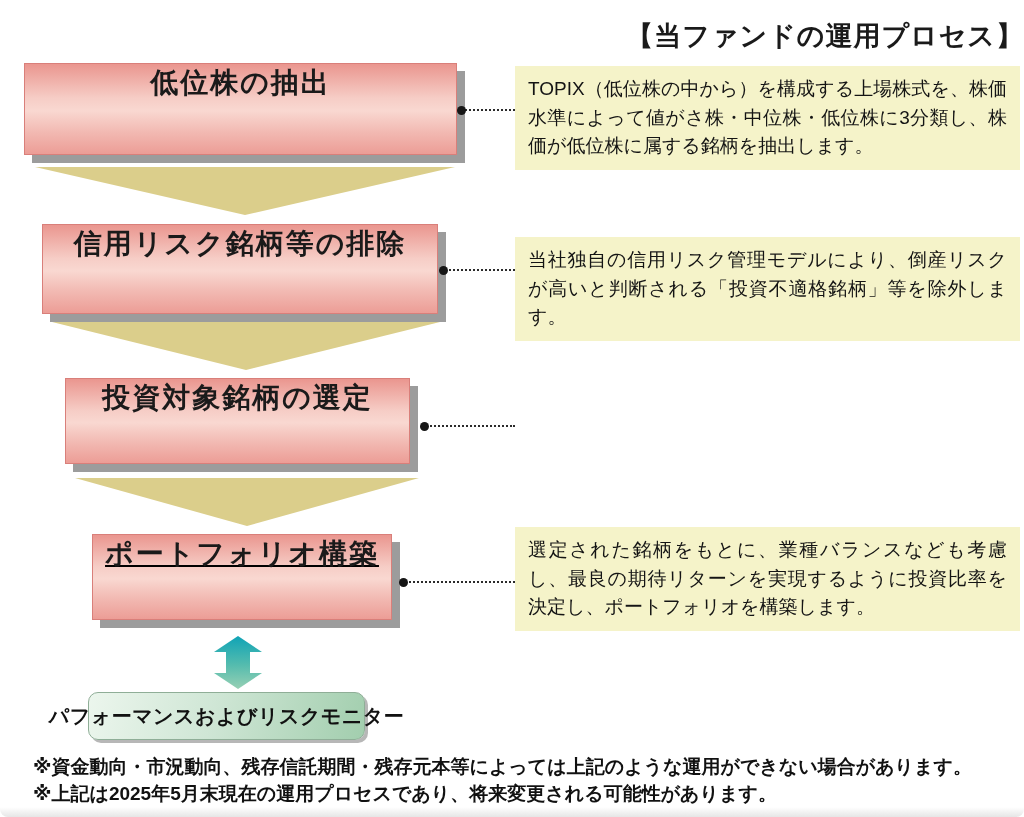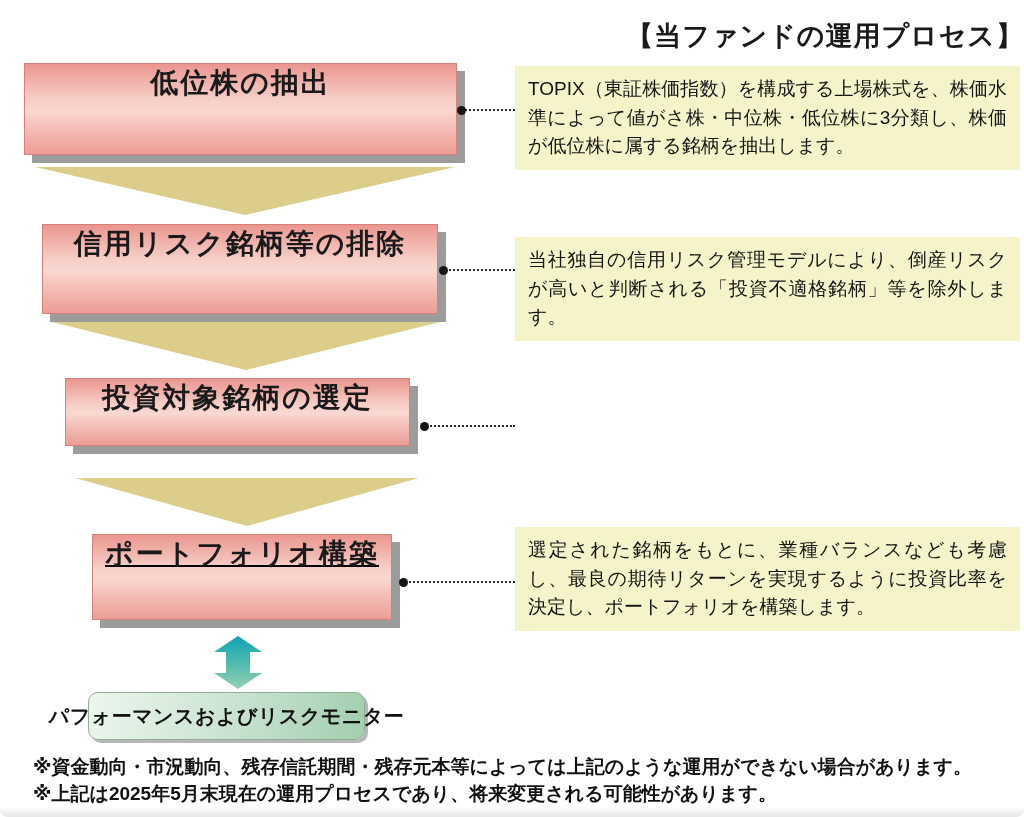--- a/index.html
+++ b/index.html
@@ -23,21 +23,21 @@
     background:linear-gradient(180deg,#ea968f 0%,#f6cdc6 38%,#f9d8d1 52%,#f2bab3 75%,#ec9d96 100%);
     border:1px solid #d97f7a;
     box-shadow:8px 8px 0 #9c9c9c;
     box-sizing:border-box;
   }
   .step-box .step-label{
     font-size:28px;font-weight:bold;color:#1a1a1a;letter-spacing:2px;white-space:nowrap;
   }
   .box1{left:24px; top:63px;  width:433px;height:92px;}
   .box2{left:42px; top:224px; width:396px;height:90px;}
-  .box3{left:65px; top:378px; width:345px;height:68px;}
+  .box3{left:65px; top:378px; width:345px;height:86px;}
   .box4{left:92px; top:534px; width:300px;height:86px;text-decoration:underline;}
 
   
   .down-arrow{
     position:absolute;background:#dbce8b;
     clip-path:polygon(0 0,100% 0,50% 100%);
   }
   .arrow1{left:35px;top:167px;width:420px;height:48px;}
   .arrow2{left:52px;top:322px;width:388px;height:48px;}
   .arrow3{left:75px;top:478px;width:344px;height:48px;}
@@ -100,21 +100,21 @@
 <div class="page">
 
   <h1 class="title">【当ファンドの運用プロセス】</h1>
 
   <div class="step-box box1">
     <span class="step-label">低位株の抽出</span>
   </div>
   <div class="connector conn1">
     <span class="dot"></span>
   </div>
-  <div class="desc-box desc1">TOPIX（東証株価指数）を構成する上場株式を、株価水準によって値がさ株・中位株・低位株に3分類し、株価が低位株に属する銘柄を抽出します。</div>
+  <div class="desc-box desc1">TOPIX（低位株の中から）を構成する上場株式を、株価水準によって値がさ株・中位株・低位株に3分類し、株価が低位株に属する銘柄を抽出します。</div>
   <div class="down-arrow arrow1"></div>
 
   <div class="step-box box2">
     <span class="step-label">信用リスク銘柄等の排除</span>
   </div>
   <div class="connector conn2">
     <span class="dot"></span>
   </div>
   <div class="desc-box desc2">当社独自の信用リスク管理モデルにより、倒産リスクが高いと判断される「投資不適格銘柄」等を除外します。</div>
   <div class="down-arrow arrow2"></div>

